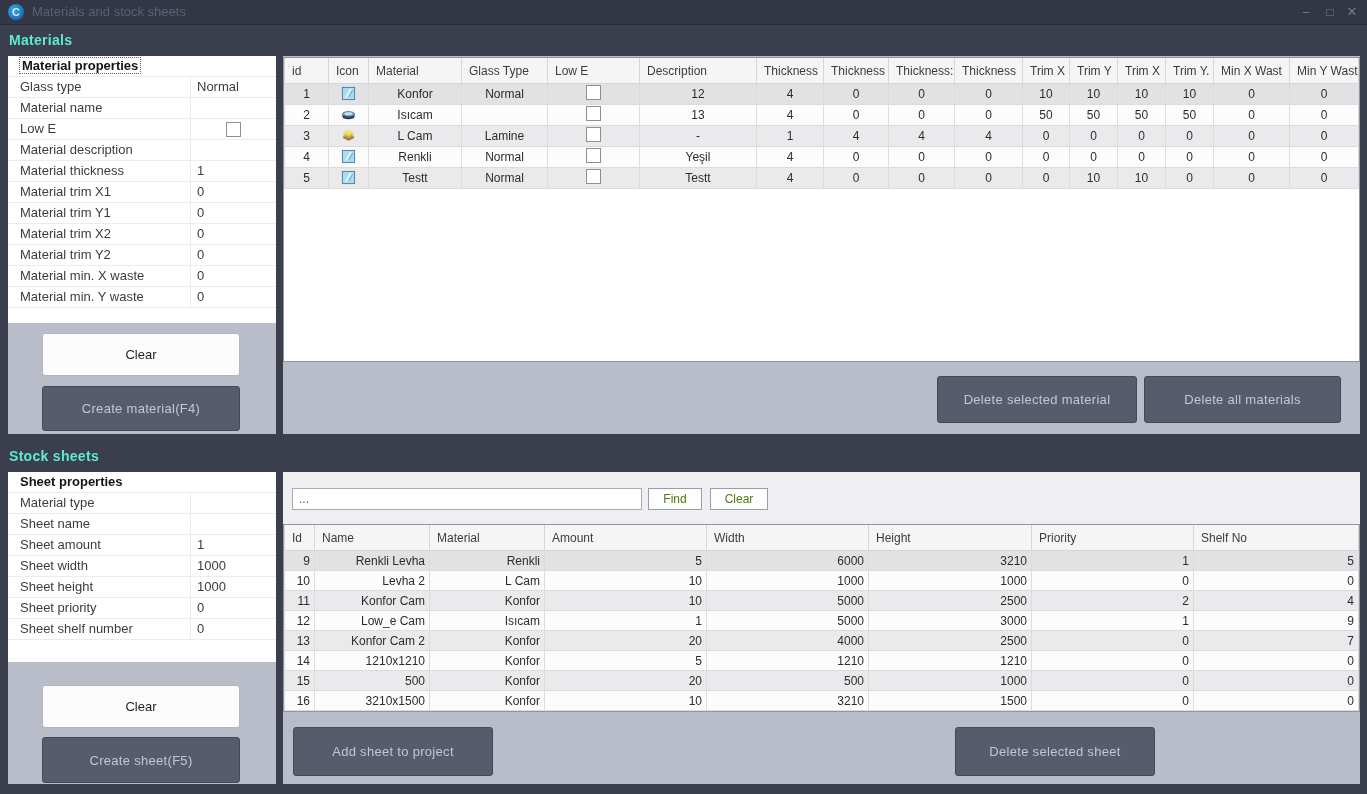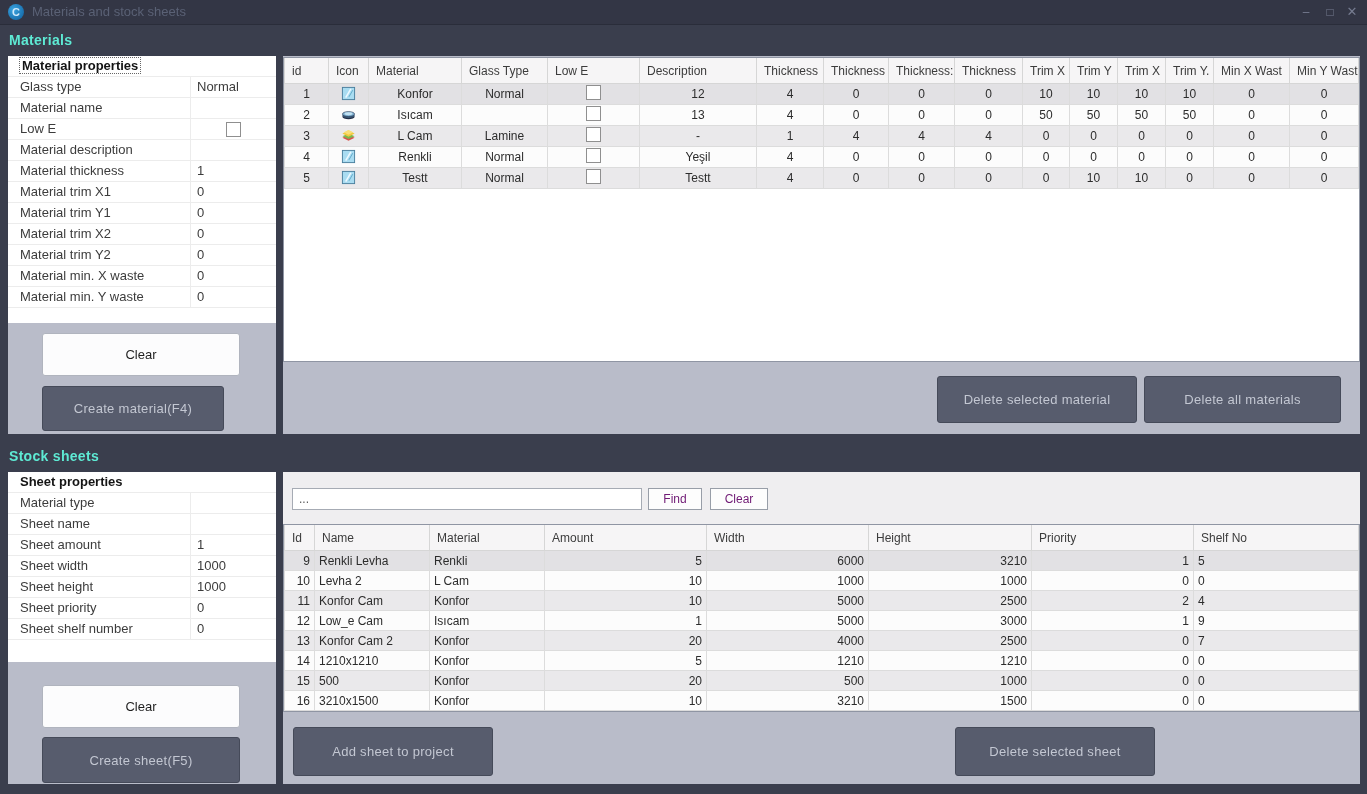--- a/index.html
+++ b/index.html
@@ -37,25 +37,25 @@
   .pg-value { flex:1; padding-left:6px; white-space:nowrap; }
   .dotted { outline:1px dotted #666; padding:0 2px; }
   .cbwrap { display:flex; align-items:center; justify-content:center; flex:1; }
   .cb { display:inline-block; width:13px; height:13px; background:#fff; border:1px solid #8f8f8f; }
 
   
   .btn { position:absolute; display:flex; align-items:center; justify-content:center;
          border-radius:3px; font-size:13px; cursor:default; box-sizing:border-box; }
   .btn-light { background:#fcfcfd; border:1px solid #b0b4be; color:#1e1e1e; }
   .btn-dark  { background:#575c6d; border:1px solid #454a59; color:#c3c7d2; letter-spacing:.3px; }
-  .btn-small { position:absolute; background:#fdfdfd; border:1px solid #989ea8; color:#701a75;
+  .btn-small { position:absolute; background:#fdfdfd; border:1px solid #989ea8; color:#4d7c0f;
                font-size:12px; display:flex; align-items:center; justify-content:center; box-sizing:border-box; }
 
   #mat-clear  { left:34px; top:277px; width:198px; height:43px; }
-  #mat-create { left:34px; top:330px; width:182px; height:45px; }
+  #mat-create { left:34px; top:330px; width:198px; height:45px; }
   #mat-del-sel{ left:654px; top:320px; width:200px; height:47px; }
   #mat-del-all{ left:861px; top:320px; width:197px; height:47px; }
 
   #sheet-clear { left:34px; top:213px; width:198px; height:43px; }
   #sheet-create{ left:34px; top:265px; width:198px; height:46px; }
   #sheet-add   { left:10px;  top:255px; width:200px; height:49px; }
   #sheet-del-sel{ left:672px; top:255px; width:200px; height:49px; }
   #sheet-del-all{ left:879px; top:255px; width:196px; height:49px; }
 
   
@@ -73,21 +73,21 @@
   table.grid { border-collapse:collapse; table-layout:fixed; width:100%; }
   table.grid th { background:#f6f5f6; border:1px solid #d6d6d6; border-top:none; font-weight:normal;
                   text-align:left; padding:0 7px; height:25px; font-size:12px; color:#3c3c3c;
                   white-space:nowrap; overflow:hidden; }
   table.grid td { border:1px solid #dcdcdc; font-size:12px; color:#2c2c2c; padding:0 4px;
                   white-space:nowrap; overflow:hidden; }
   #mat-table td { height:20px; } #sheet-table td { height:19px; }
   tr.even td { background:#fcfcfc; }
   tr.odd  td { background:#eae9eb; }
   tr.current td { background:#e2e1e4; }
-  td.c { text-align:center; } td.r { text-align:right; } td.l { text-align:left; padding-left:6px; }
+  td.c { text-align:center; } td.r { text-align:right; } td.l { text-align:right; padding-left:6px; }
   .ic { display:inline-block; width:16px; height:16px; vertical-align:middle; }
 </style>
 </head>
 <body>
 
 <div class="window">
 
   <div class="titlebar">
     <div class="applogo">C</div>
     <div class="title">Materials and stock sheets</div>

